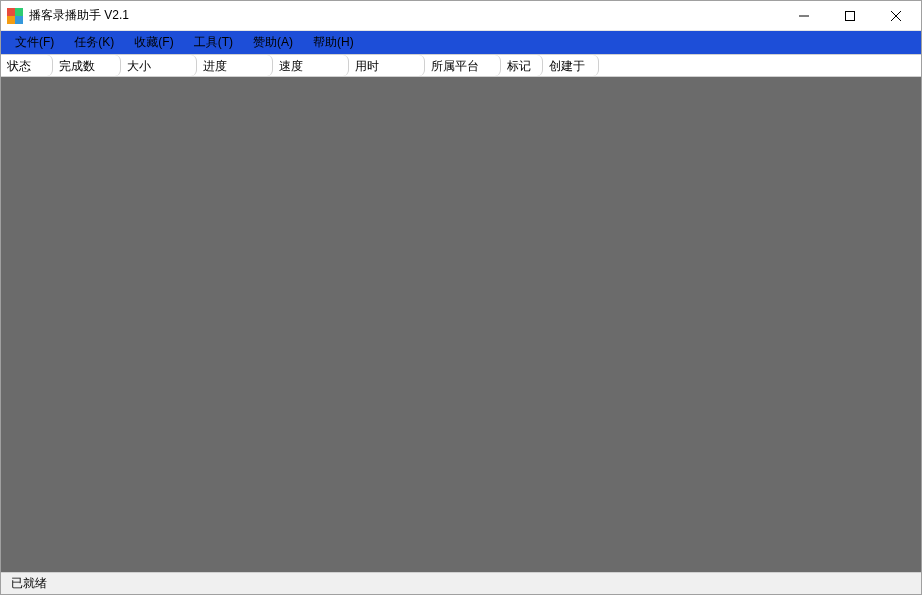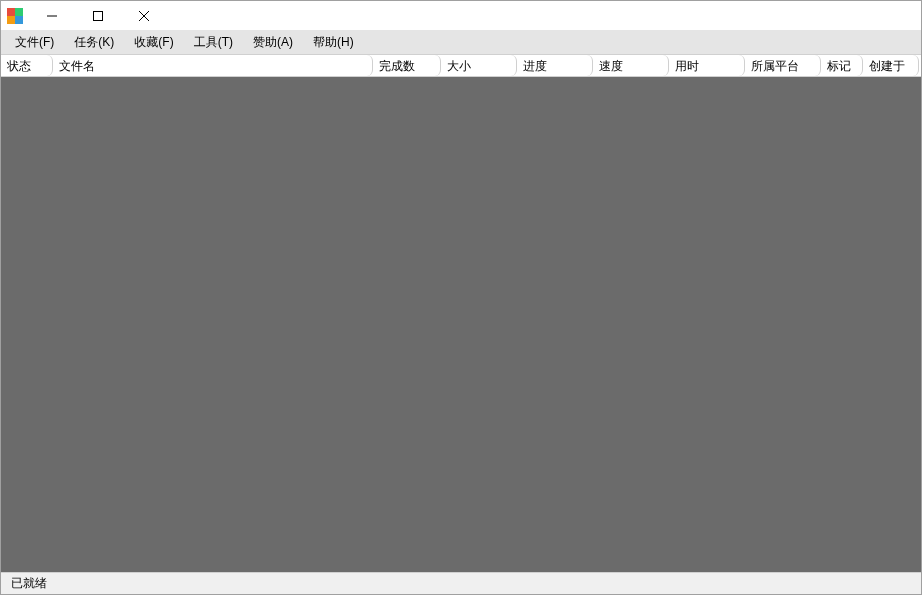--- a/index.html
+++ b/index.html
@@ -56,21 +56,21 @@
       align-items: center;
       justify-content: center;
       cursor: pointer;
     }
     .win-btn svg {
       width: 10px;
       height: 10px;
     }
     .menubar {
       height: 24px;
-      background: #e5e5e5;
+      background: #1d4ed8;
       display: flex;
       align-items: center;
       padding: 0 4px;
       border-bottom: 1px solid #d0d0d0;
     }
     .menu-item {
       padding: 3px 10px;
       cursor: pointer;
       color: #000;
     }
@@ -107,20 +107,21 @@
 </head>
 <body>
 
 <div class="titlebar">
   <div class="app-icon">
     <span class="q1"></span>
       <span class="q2"></span>
       <span class="q3"></span>
       <span class="q4"></span>
   </div>
+  <div class="title-text">播客录播助手 V2.1</div>
   <div class="win-controls">
     <div class="win-btn">
       <svg viewBox="0 0 10 10">
           <line x1="0" y1="5" x2="10" y2="5" stroke="black" stroke-width="1"></line>
         </svg>
     </div>
     <div class="win-btn">
       <svg viewBox="0 0 10 10">
           <rect x="0.5" y="0.5" width="9" height="9" fill="none" stroke="black" stroke-width="1"></rect>
         </svg>
@@ -138,21 +139,20 @@
   <div class="menu-item">文件(F)</div>
   <div class="menu-item">任务(K)</div>
   <div class="menu-item">收藏(F)</div>
   <div class="menu-item">工具(T)</div>
   <div class="menu-item">赞助(A)</div>
   <div class="menu-item">帮助(H)</div>
 </div>
 
 <div class="table-header">
   <div class="th" style="width:52px">状态</div>
-  <div class="th" style="width:320px">文件名</div>
   <div class="th" style="width:68px">完成数</div>
   <div class="th" style="width:76px">大小</div>
   <div class="th" style="width:76px">进度</div>
   <div class="th" style="width:76px">速度</div>
   <div class="th" style="width:76px">用时</div>
   <div class="th" style="width:76px">所属平台</div>
   <div class="th" style="width:42px">标记</div>
   <div class="th" style="width:56px">创建于</div>
 </div>
 

